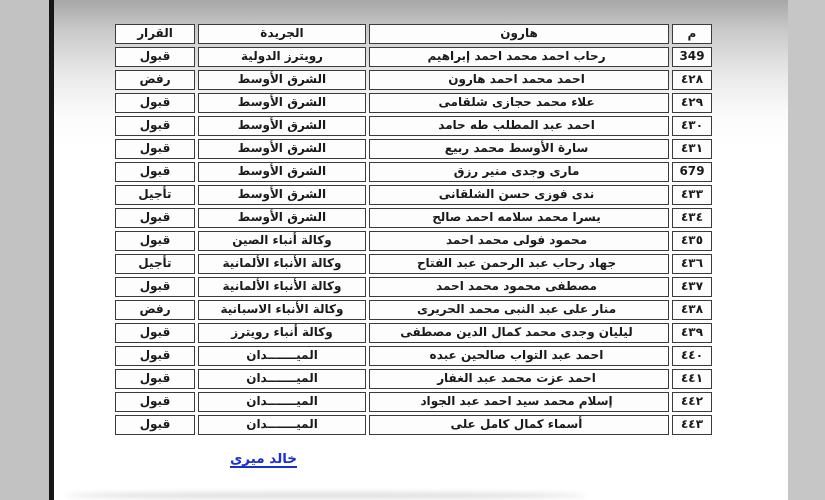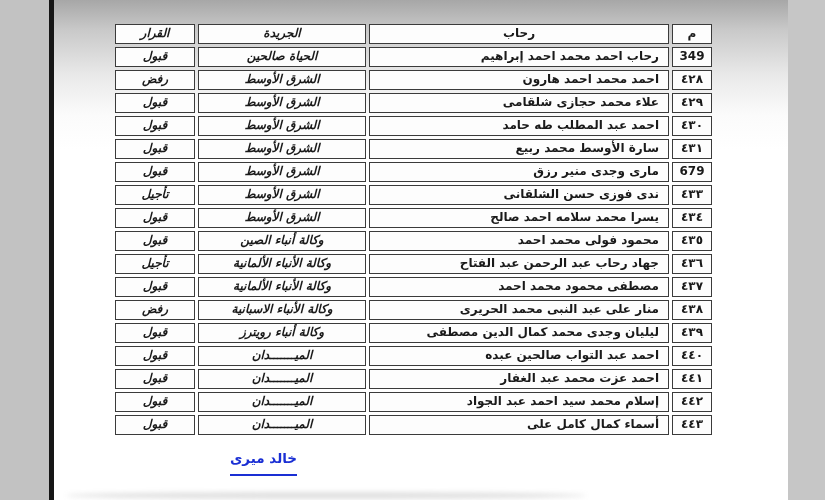--- a/index.html
+++ b/index.html
@@ -35,60 +35,60 @@
     color:#1a1a1a;
     font-size:12px;
     height:18px;
     line-height:1.1;
     padding:0 4px;
     white-space:nowrap;
     text-align:center;
   }
   .col-num{width:30px;font-size:11px;}
   .col-name{width:285px;}
-  .col-paper{width:158px;font-style:italic;}
-  .col-dec{width:70px;font-style:italic;}
-  td.col-name{text-align:right;padding-right:9px;}
+  .col-paper{width:158px;}
+  .col-dec{width:70px;}
+  td.col-name{text-align:center;padding-right:9px;}
   .signature{
     position:absolute;left:176px;top:450px;
     color:#1a2fd4;
     font-weight:bold;
     font-size:13.5px;
     direction:rtl;
     border-bottom:2.5px solid #1a2fd4;
-    padding-bottom:8px;
+    padding-bottom:0px;
   }
   .smudge{
     position:absolute;left:12px;bottom:1px;width:520px;height:7px;
     background:rgba(115,115,115,0.22);
     border-radius:50%;
     filter:blur(2.5px);
   }
 </style>
 </head>
 <body>
 
 <div class="left-margin"></div>
 <div class="spine"></div>
 
 <div class="page">
   <table class="doc-table">
     <thead>
       <tr>
         <th class="col-num">م</th>
-        <th class="col-name">رحاب</th>
+        <th class="col-name">هارون</th>
         <th class="col-paper">الجريدة</th>
         <th class="col-dec">القرار</th>
       </tr>
     </thead>
     <tbody>
         <tr>
           <td class="col-num">349</td>
           <td class="col-name">رحاب احمد محمد احمد إبراهيم</td>
-          <td class="col-paper">الحياة صالحين</td>
+          <td class="col-paper">رويترز الدولية</td>
           <td class="col-dec">قبول</td>
         </tr>
         <tr>
           <td class="col-num">٤٢٨</td>
           <td class="col-name">احمد محمد احمد هارون</td>
           <td class="col-paper">الشرق الأوسط</td>
           <td class="col-dec">رفض</td>
         </tr>
         <tr>
           <td class="col-num">٤٢٩</td>

